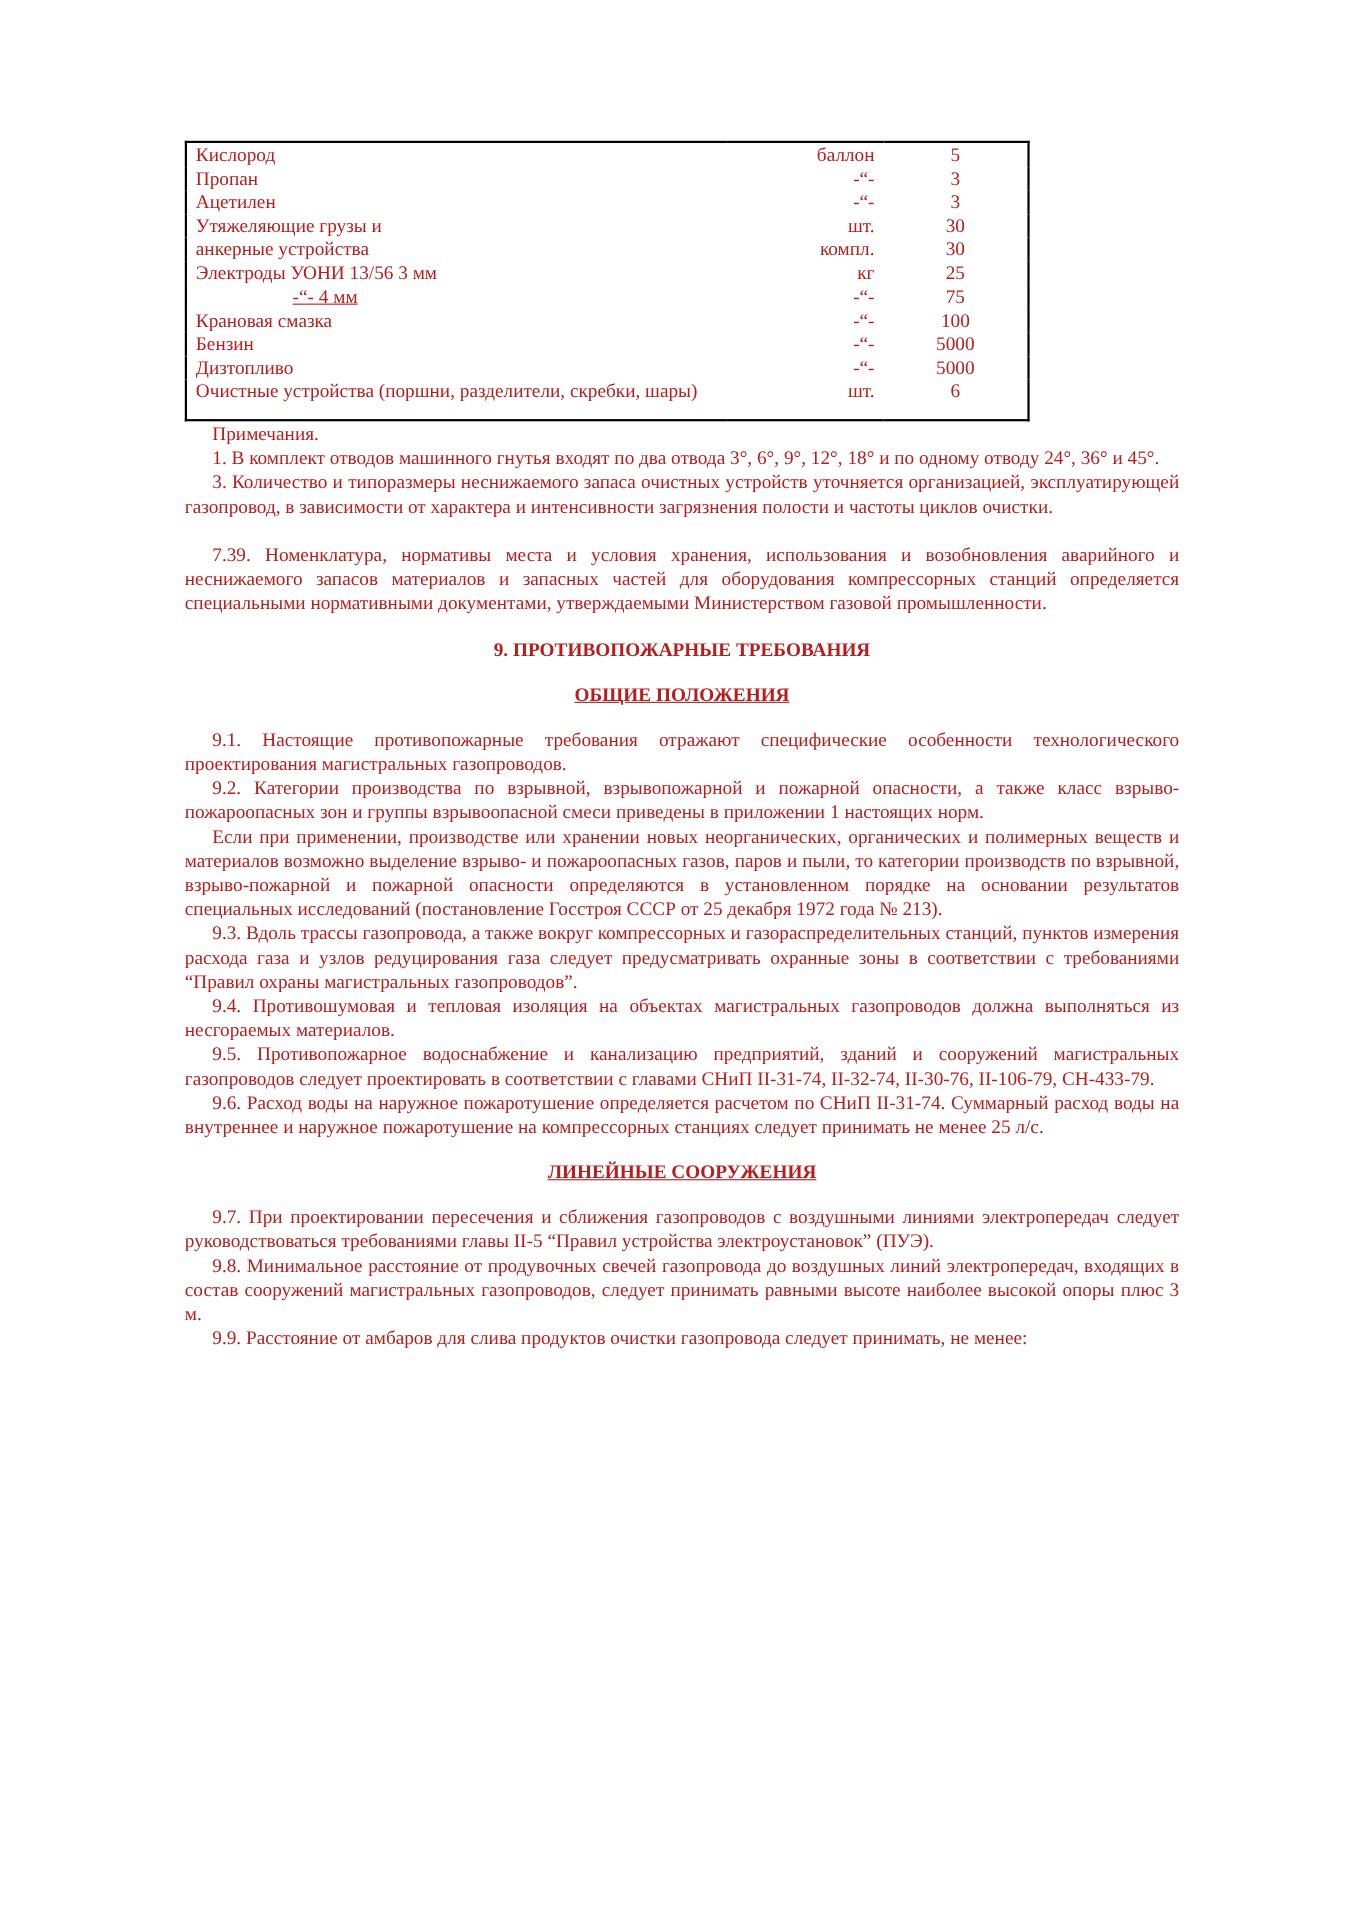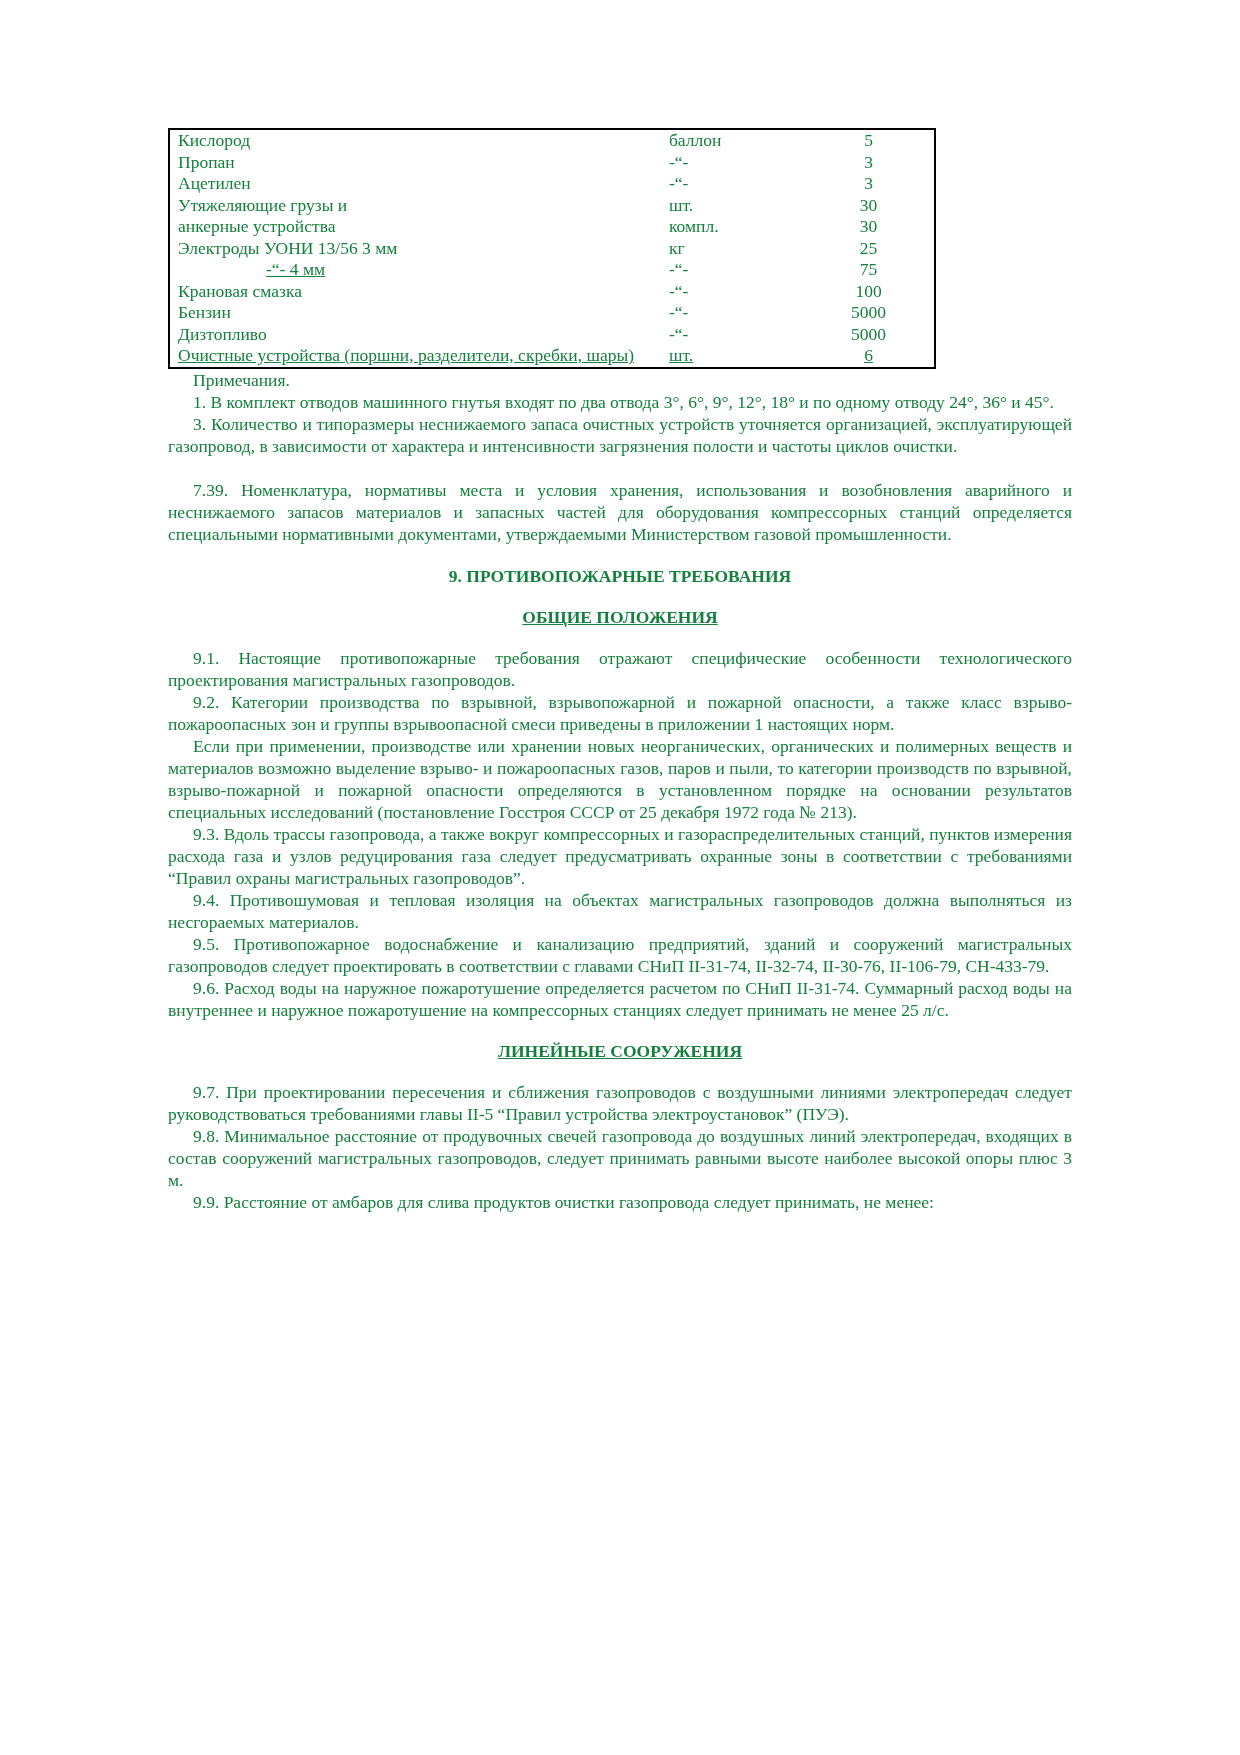--- a/index.html
+++ b/index.html
@@ -2,21 +2,21 @@
 <html><head>
 <meta charset="utf-8">
 <style>
   html, body { margin: 0; padding: 0; background: #e8e8e8; }
   .page {
     position: relative;
     width: 1240px;
     height: 1755px;
     background: #ffffff;
     font-family: "Liberation Serif", serif;
-    color: #15803d;
+    color: #b91c1c;
     overflow: hidden;
   }
   .content {
     position: absolute;
     left: 168px;
     top: 128px;
     width: 904px;
     font-size: 17.5px;
     line-height: 22px;
   }
@@ -27,25 +27,25 @@
     font-size: 17.5px;
     line-height: 21.5px;
     border: 2px solid #000;
   }
   table.tbl td {
     padding: 0 8px;
     vertical-align: top;
     border: none;
   }
   td.c-name { width: 451px; text-align: left; }
-  td.c-unit { width: 139px; text-align: left; border-left: 2px solid #000; }
+  td.c-unit { width: 139px; text-align: right; border-left: 2px solid #000; }
   td.c-qty  { width: 129px; text-align: center; border-left: 2px solid #000; }
   tr.row-indent td.c-name { padding-left: 96px; text-decoration: underline; }
   tr.row-justify td.c-name { text-align: justify; }
-  tr.row-last td { padding-bottom: 0; text-decoration: underline; }
+  tr.row-last td { padding-bottom: 14px; }
   
   .para {
     margin: 0;
     text-align: justify;
     text-indent: 25px;
   }
   .notes-block { }
   .gap-top { margin-top: 22px; }
   .heading {
     margin: 20px 0 19px 0;

